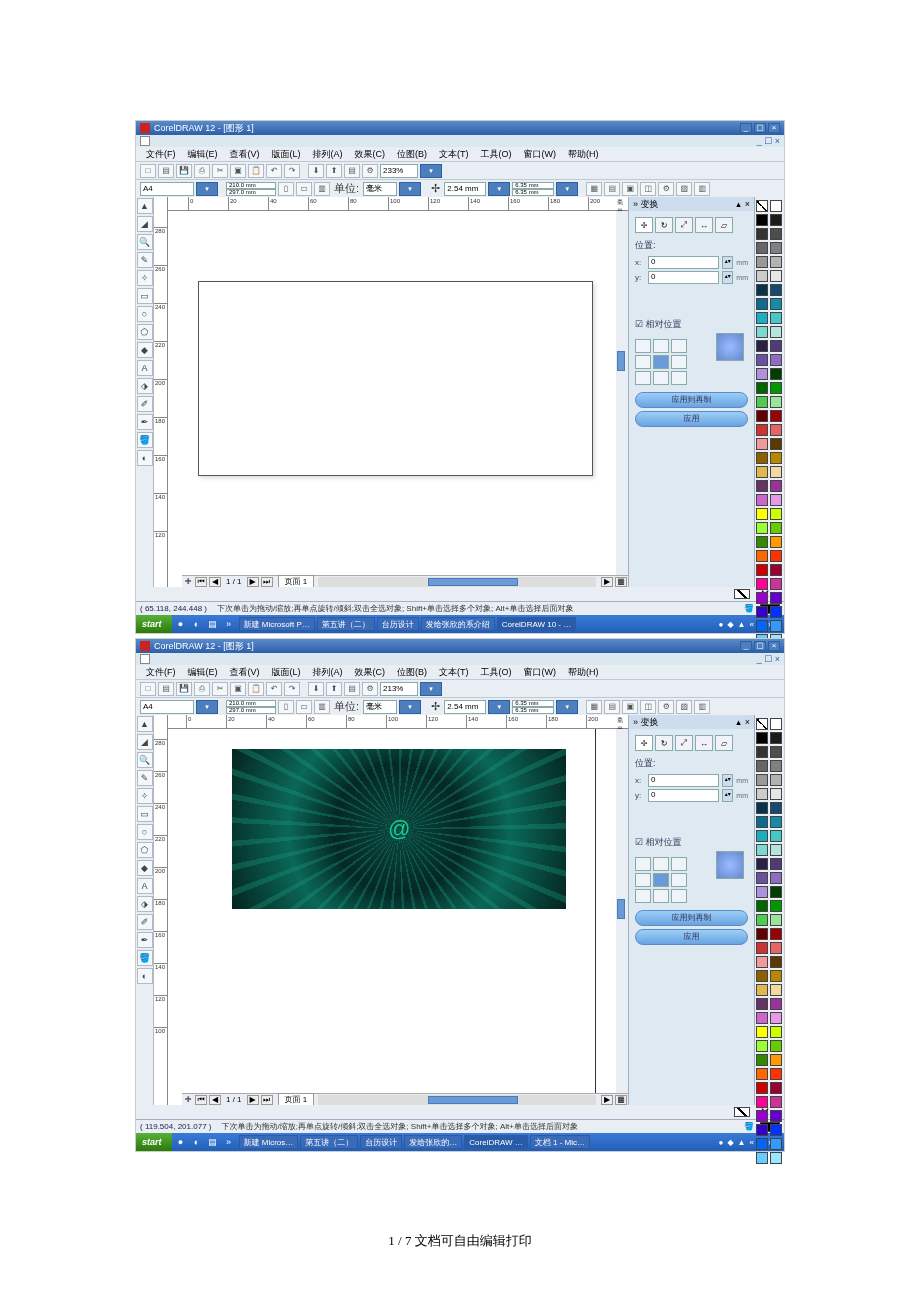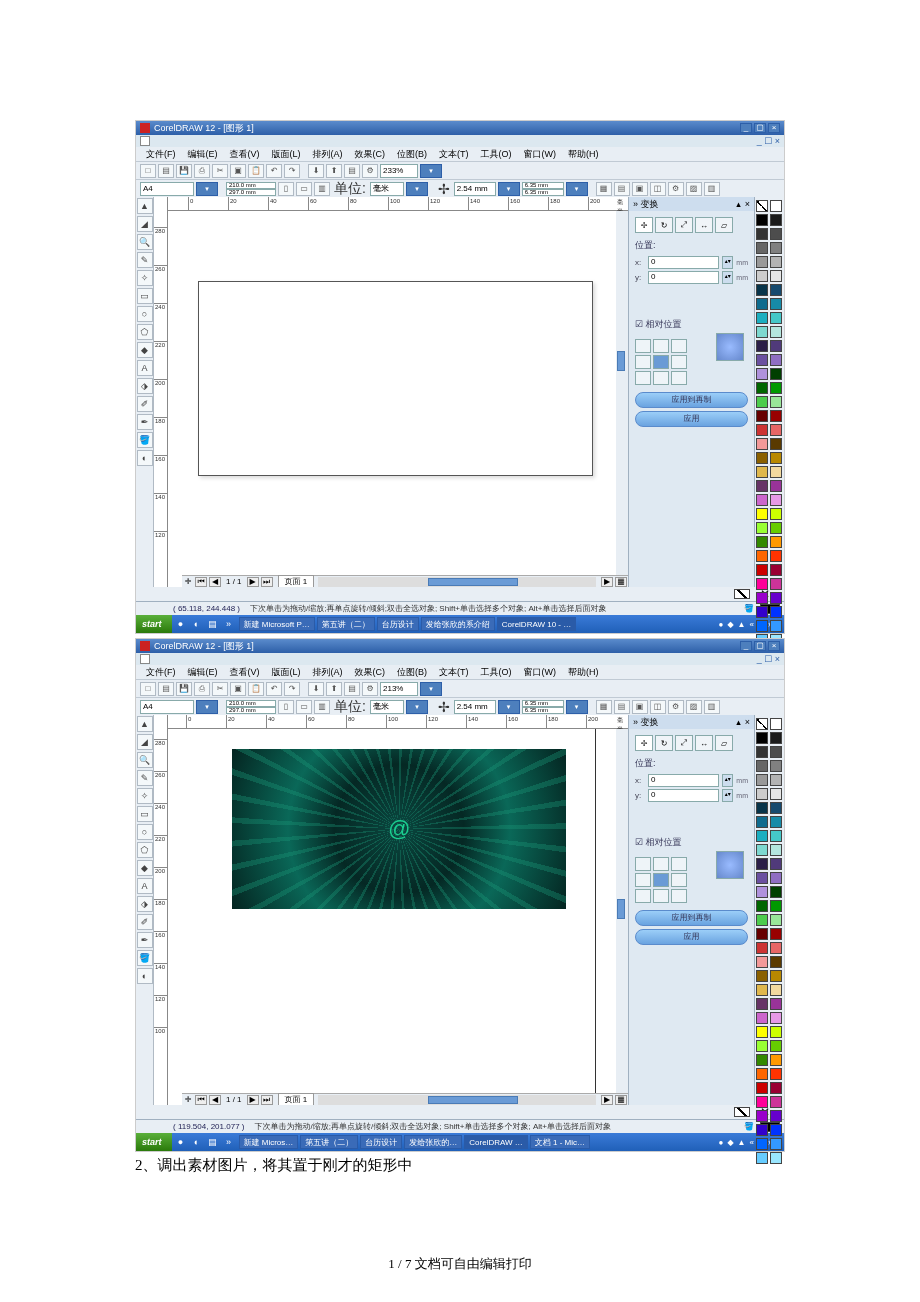--- a/index.html
+++ b/index.html
@@ -16,21 +16,21 @@
   .docbar .right{margin-left:auto;color:#2d5fa8;font-size:9px;}
   
   .menubar{height:14px;background:#e8eef4;display:flex;align-items:center;padding:0 6px;gap:4px;font-size:9px;}
   .menubar .menuitem{padding:0 4px;cursor:default;}
   
   .toolbar{height:18px;background:#e8eef4;border-top:1px solid #c0cad4;display:flex;align-items:center;padding:0 4px;gap:2px;}
   .tbtn{width:16px;height:14px;border:1px solid #b0bac4;background:#f4f8fa;display:flex;align-items:center;justify-content:center;font-size:8px;color:#555;}
   .tsep{width:4px;}
   .tbox{height:14px;border:1px solid #8aa;background:#fff;font-size:8px;padding:0 2px;display:flex;align-items:center;}
   .tselect{width:22px;height:14px;background:#4d7fbd;border:1px solid #2d5fa8;color:#fff;font-size:7px;display:flex;align-items:center;justify-content:center;}
-  .tlabel{font-size:14px;color:#333;padding:0 2px;}
+  .tlabel{font-size:11px;color:#333;padding:0 2px;}
   
   .workspace{display:flex;background:#fff;height:390px;position:relative;}
   .toolbox{width:18px;background:#e8eef4;border-right:1px solid #b0bac4;display:flex;flex-direction:column;}
   .tbxbtn{width:16px;height:16px;border:1px solid #b0bac4;background:#f4f8fa;margin:1px auto;display:flex;align-items:center;justify-content:center;font-size:9px;color:#444;}
   .vruler{width:14px;background:#fff;border-right:1px solid #888;position:relative;font-size:7px;}
   .vruler .tick{position:absolute;left:0;width:100%;border-top:1px solid #888;font-size:6px;padding-left:1px;color:#333;}
   .canvas-area{flex:1;background:#fff;position:relative;overflow:hidden;}
   .hruler{height:14px;background:#fff;border-bottom:1px solid #888;position:relative;font-size:6px;}
   .hruler .tick{position:absolute;top:0;height:100%;border-left:1px solid #888;padding:1px 0 0 1px;color:#333;}
   .canvas-inner{position:absolute;left:0;top:14px;right:0;bottom:0;background:#fff;}
@@ -59,21 +59,21 @@
   .dgrid{display:flex;gap:2px;flex-wrap:wrap;width:60px;margin:4px 0;}
   .dgrid span{width:16px;height:14px;border:1px solid #8aa;background:#eef4f8;}
   .dgrid span.cen{background:#6a9bd6;}
   .dcross{width:28px;height:28px;background:radial-gradient(#9bf,#68c);border:1px solid #8aa;margin:4px 0 4px 62px;position:absolute;right:10px;top:132px;}
   .dbtn{width:100%;height:16px;border:1px solid #5a8bcc;background:linear-gradient(#9bcef8,#6aa3e0);border-radius:8px;font-size:8px;color:#335;text-align:center;line-height:14px;margin:3px 0;}
   
   .palette{width:30px;background:#e8eef4;border-left:1px solid #a0b0c0;display:flex;flex-direction:wrap;flex-wrap:wrap;align-content:flex-start;padding-top:2px;}
   .palette .sw{width:12px;height:12px;border:1px solid #444;margin:1px;}
   
   .statusbar{height:14px;background:#e8eef4;border-top:1px solid #a0b0c0;display:flex;align-items:center;font-size:8px;padding:0 4px;gap:10px;}
-  .statusbar .coord{color:#225;margin-left:33px;}
+  .statusbar .coord{color:#225;}
   .statusbar .hint{color:#333;}
   .status-right{margin-left:auto;display:flex;align-items:center;gap:6px;}
   .fillbox{width:20px;height:10px;border:1px solid #444;background:#000;}
   .nofill{width:20px;height:10px;border:1px solid #444;background:#fff;position:relative;}
   .nofill::after{content:'';position:absolute;left:0;top:0;right:0;bottom:0;background:linear-gradient(45deg,transparent 45%,#000 45%,#000 55%,transparent 55%);}
   
   .taskbar{height:18px;background:linear-gradient(#3a7bd8,#2060b8);display:flex;align-items:center;font-size:9px;color:#fff;}
   .startbtn{padding:0 10px 0 6px;background:linear-gradient(#5aaf3a,#2a7a0a);height:100%;display:flex;align-items:center;font-style:italic;font-weight:bold;}
   .tray{display:flex;gap:2px;padding:0 2px;}
   .tray span{width:14px;height:14px;display:flex;align-items:center;justify-content:center;}
@@ -691,16 +691,15 @@
     <div class="taskbtn">文档 1 - Mic…</div>
     <div class="clock">
       <span>●</span>
       <span>◆</span>
       <span>▲</span>
       <span>«</span>
       <span>17:06</span>
     </div>
   </div>
 </div>
-<div class="caption">2、调出素材图片，将其置于刚才的矩形中</div>
 
 <div class="footer">1 / 7 文档可自由编辑打印</div>
 </div>
 
 </body></html>

